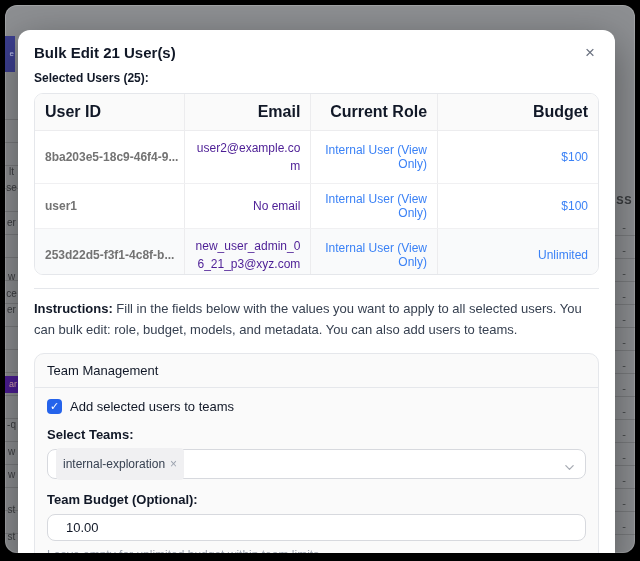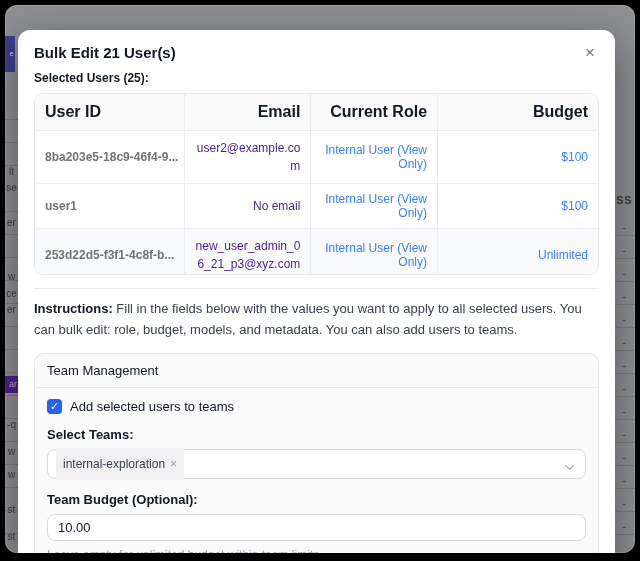--- a/index.html
+++ b/index.html
@@ -105,21 +105,21 @@
     position:relative; cursor:pointer;
   }
   .tag {
     background:#f0f0f2; border-radius:4px; padding:9px 7px;
     font-size:12px; color:#374151; display:inline-flex; align-items:center; gap:5px;
   }
   .tag-x { color:#9ca3af; font-size:12px; cursor:pointer; }
   .chevron { position:absolute; right:10px; top:9px; }
   .text-input {
     margin-top:7px; width:100%; background:#fff; border:1px solid #d7d9de; border-radius:8px;
-    height:27px; padding:0 10px; font-size:13px; color:#111827;
+    height:27px; padding:0 18px; font-size:13px; color:#111827;
     font-family:"Liberation Sans","DejaVu Sans",sans-serif; outline:none;
   }
   .helper { font-size:12px; color:#9ca3af; margin-top:7px; }
 </style>
 </head>
 <body>
 
 <div class="window">
 
   <div class="underlay">

